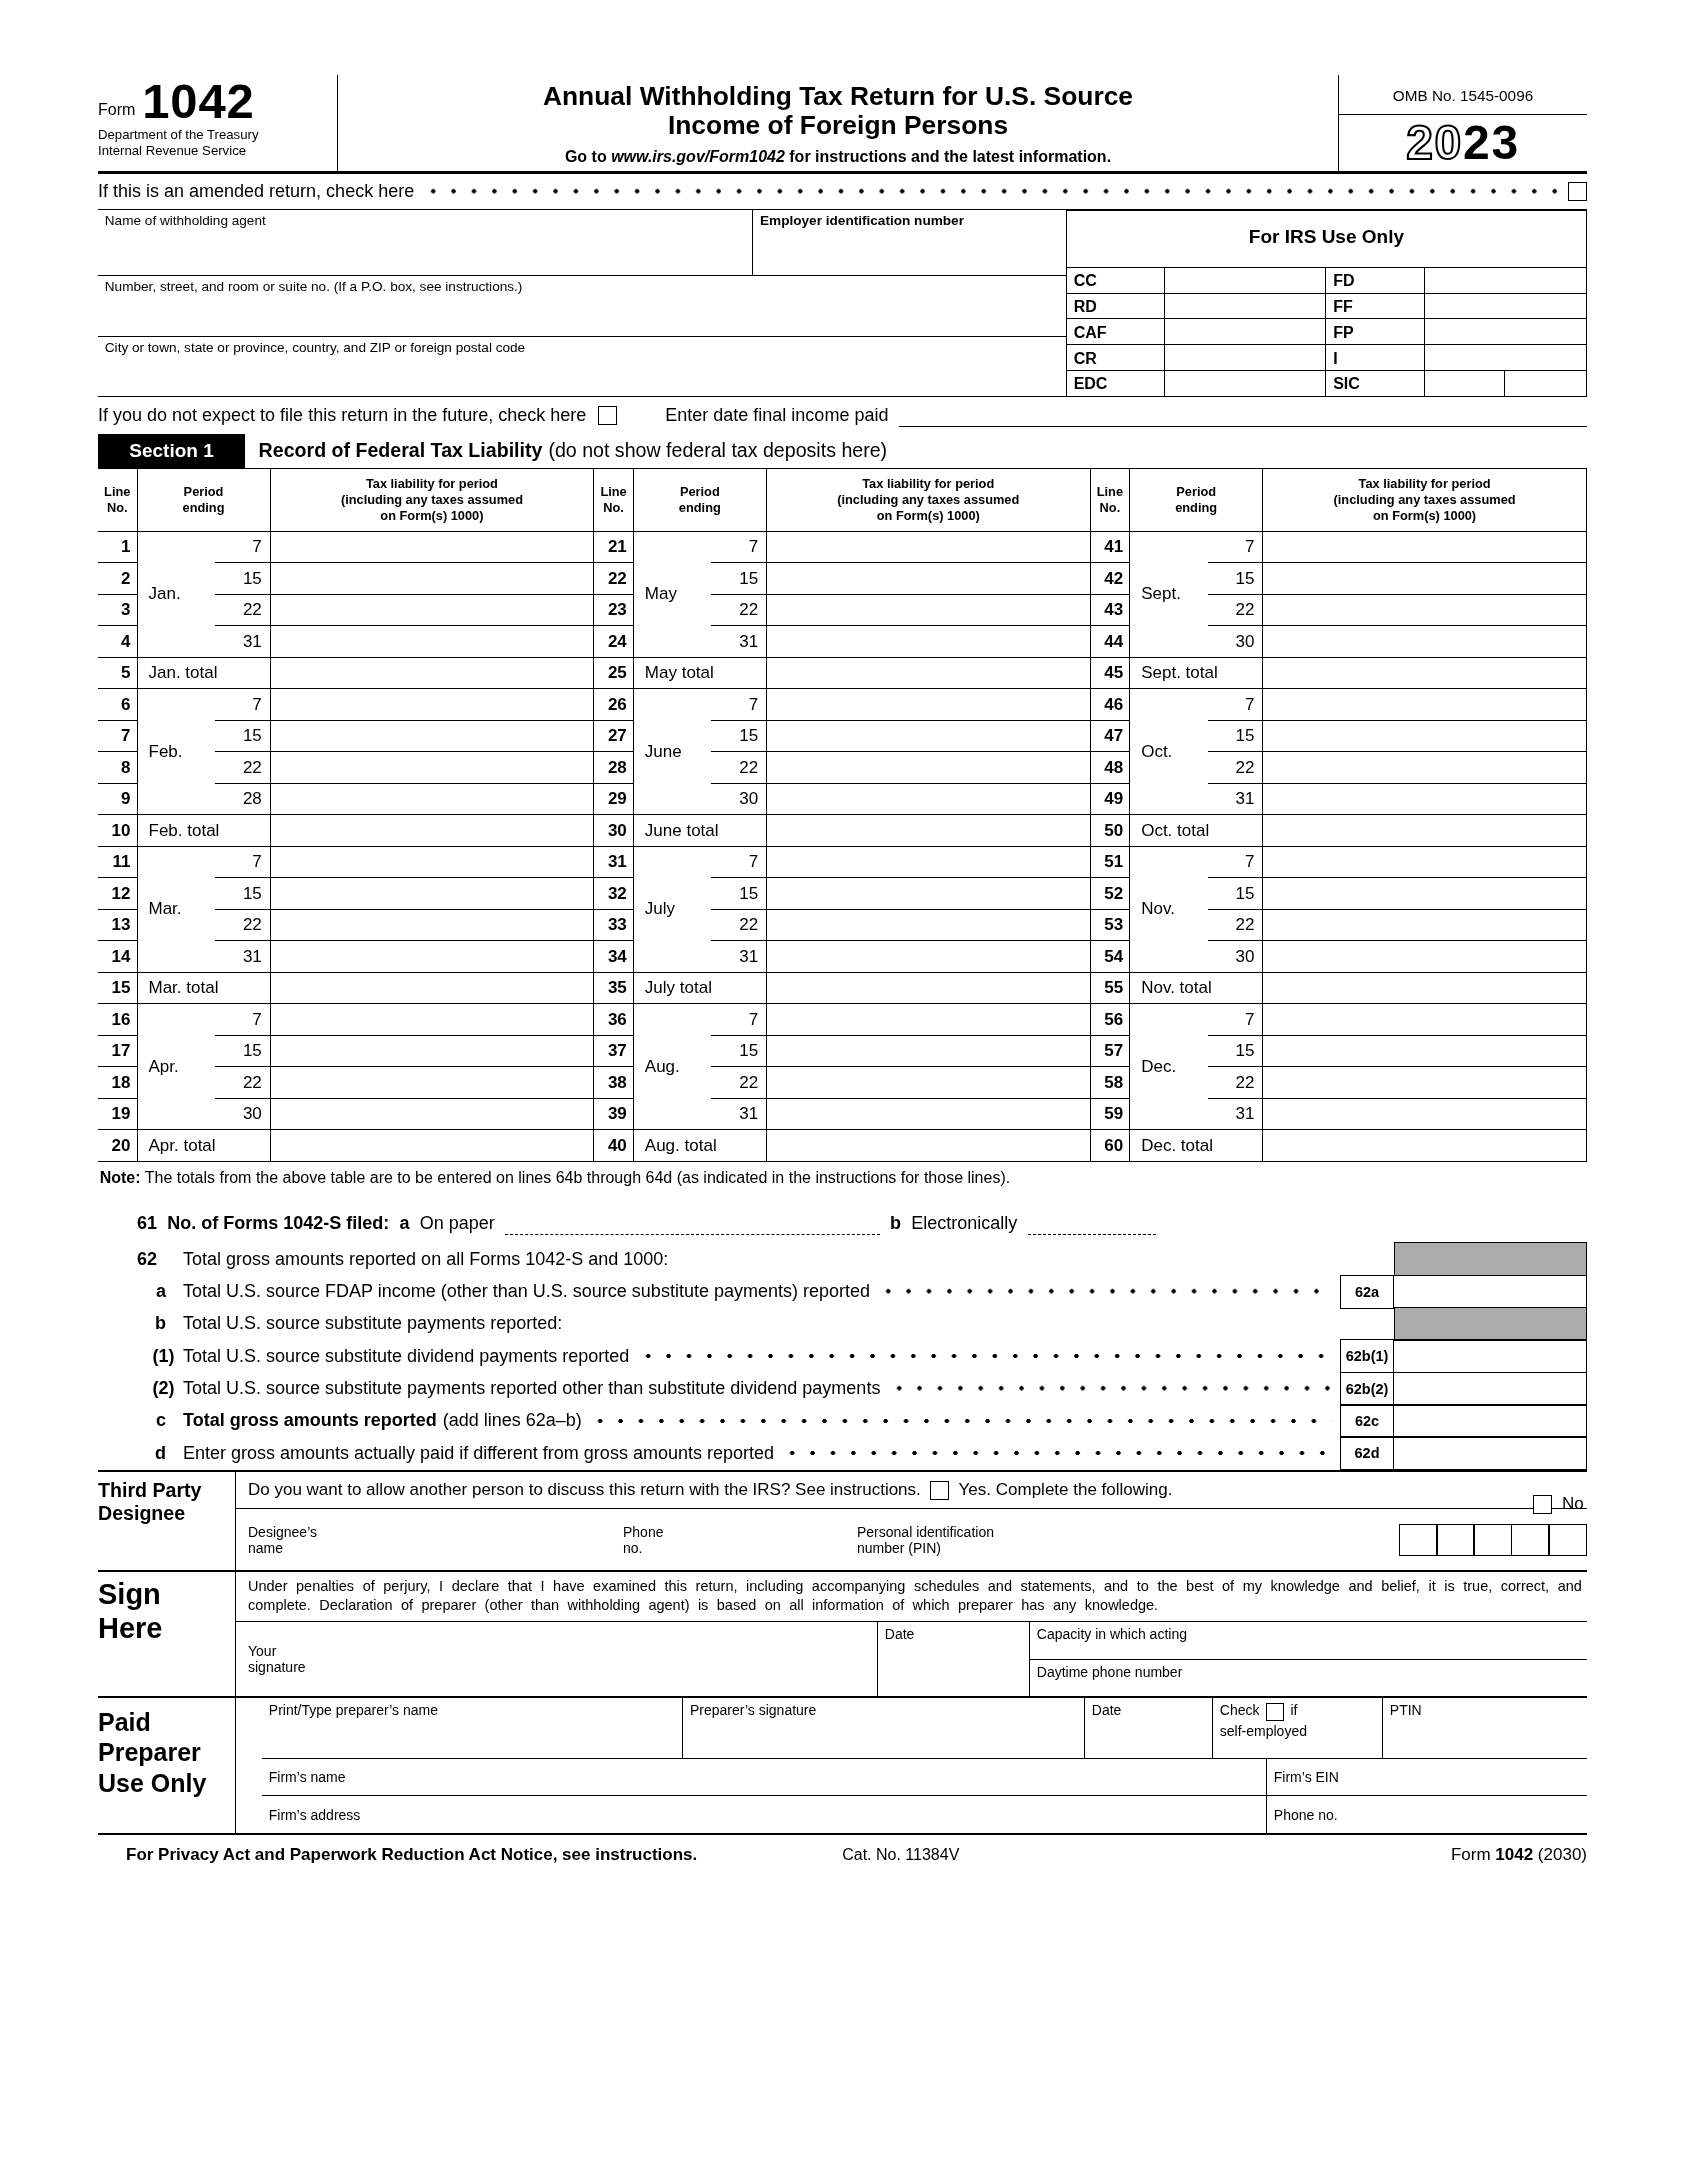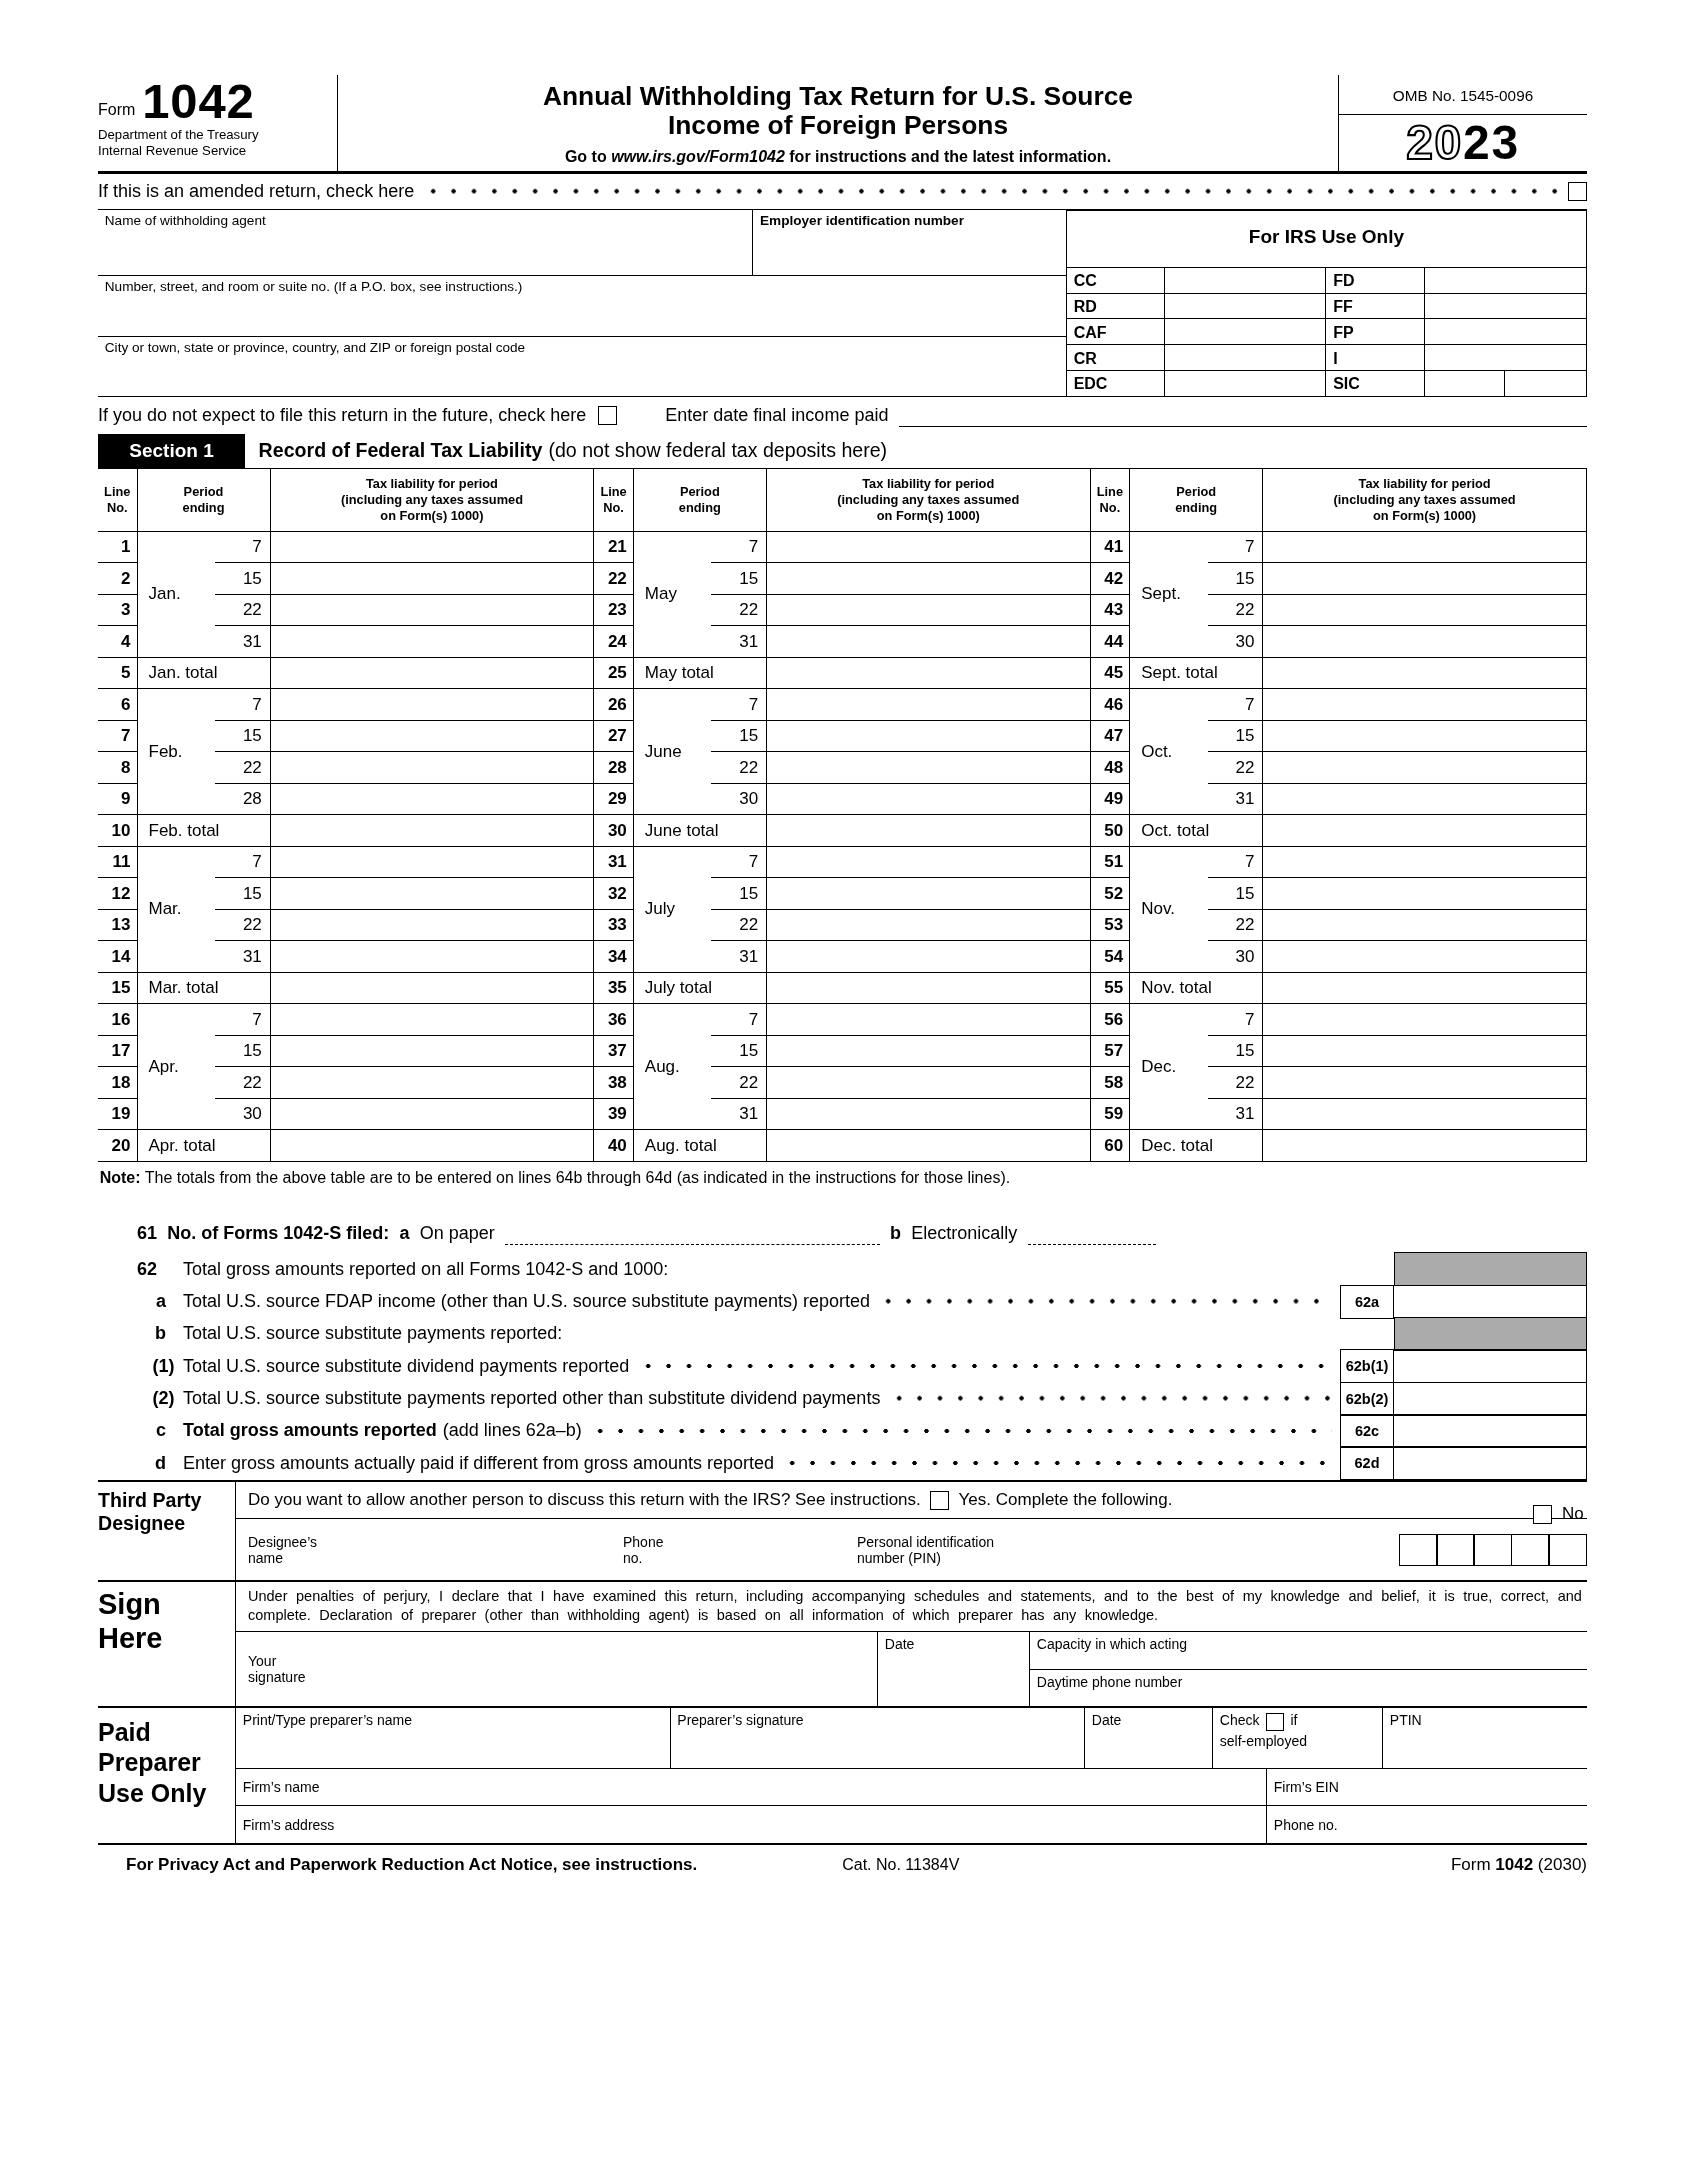--- a/index.html
+++ b/index.html
@@ -80,21 +80,21 @@
     height: 63px; line-height: 1.25; padding: 1.7px; }
   .liab td { height: 31.5px; font-size: 17px; vertical-align: middle; }
   .t-line { font-weight: bold; text-align: right; padding-right: 6px; border-right: 1.7px solid #000; border-bottom: 1.7px solid #000; }
   .t-month { font-size: 19px; text-align: left; padding-left: 11px; border-bottom: 1.7px solid #000; }
   .t-day { text-align: right; padding-right: 7.7px; border-bottom: 1.7px solid #000; }
   .t-tax { border-left: 1.7px solid #000; border-right: 1.7px solid #000; border-bottom: 1.7px solid #000; }
   .t-total { text-align: left; padding-left: 11px; border-bottom: 1.7px solid #000; font-size: 18px; }
   .note-row { font-size: 16px; padding: 6.8px 0 0 1.7px; }
 
   
-  .l61 { display: flex; align-items: center; font-size: 18px; margin-top: 30px; height: 34px; gap: 10.2px; }
+  .l61 { display: flex; align-items: center; font-size: 18px; margin-top: 20px; height: 34px; gap: 10.2px; }
   .lnum { font-weight: bold; padding-left: 39px; }
   .dash-line { border-bottom: 1.7px dashed #000; height: 22px; align-self: center; }
   .w440 { width: 375px; } .w150 { width: 128px; }
   .l62block { margin-top: 1.7px; }
   .l62row { display: flex; align-items: stretch; height: 34px; }
   .l62row + .l62row { margin-top: -1.7px; }
   .l62-pre { width: 85px; display: flex; align-items: center; flex: none; }
   .l62num { font-weight: bold; font-size: 18px; padding-left: 39px; }
   .l62letter { font-weight: bold; font-size: 18px; margin-left: auto; padding-right: 17px; }
   .l62letter.paren { padding-right: 8.5px; }
@@ -139,21 +139,21 @@
   .pr-cell { font-size: 14px; padding: 4.3px 6.8px; border-right: 1.7px solid #000; }
   .pr-name { flex: 1.05; } .pr-sig { flex: 1; }
   .pr-date { width: 128px; } .pr-check { width: 170px; }
   .pr-ptin { width: 204px; border-right: none; }
   .cb-small { width: 18px; height: 18px; vertical-align: middle; margin: 0 2.6px; }
   .check-line { margin-bottom: 2.6px; }
   .prep-row2 { display: flex; height: 37px; border-bottom: 1.7px solid #000; }
   .prep-row3 { display: flex; height: 37px; }
   .firm-left { flex: 1; font-size: 14px; display: flex; align-items: center; padding-left: 6.8px; border-right: 1.7px solid #000; }
   .firm-right { width: 320px; font-size: 14px; display: flex; align-items: center; padding-left: 6.8px; }
-  .prep-outer { border-bottom: 2.6px solid #000; }
+  .prep-outer { border-bottom: 2.6px solid #000; gap: 26px; }
 
   
   .form-footer { display: flex; align-items: center; padding-top: 10.2px; font-size: 17px; margin-left: 28px; }
   .f-privacy { font-weight: bold; }
   .f-cat { margin-left: 145px; font-size: 16px; }
   .f-right { margin-left: auto; }
 </style>
 </head>
 <body>
 

